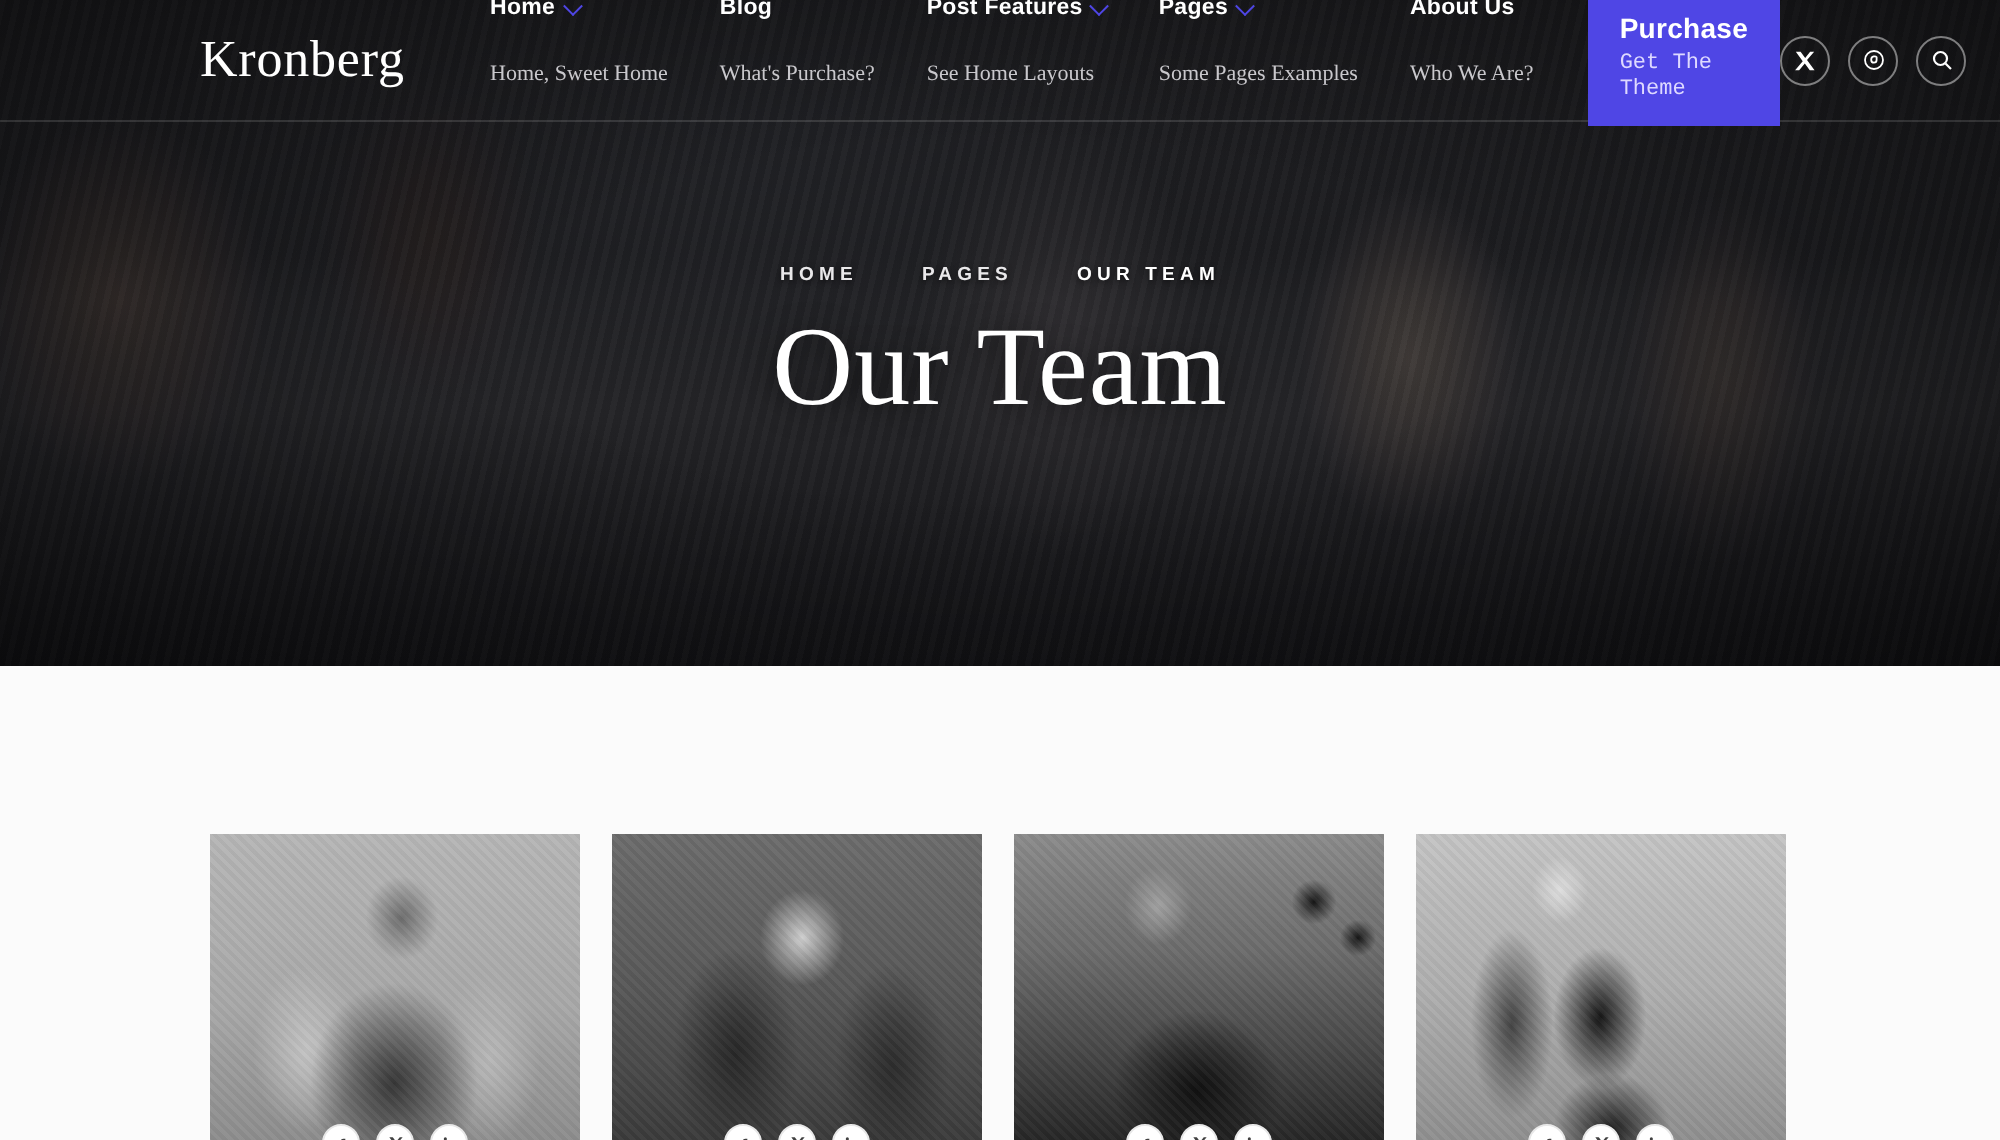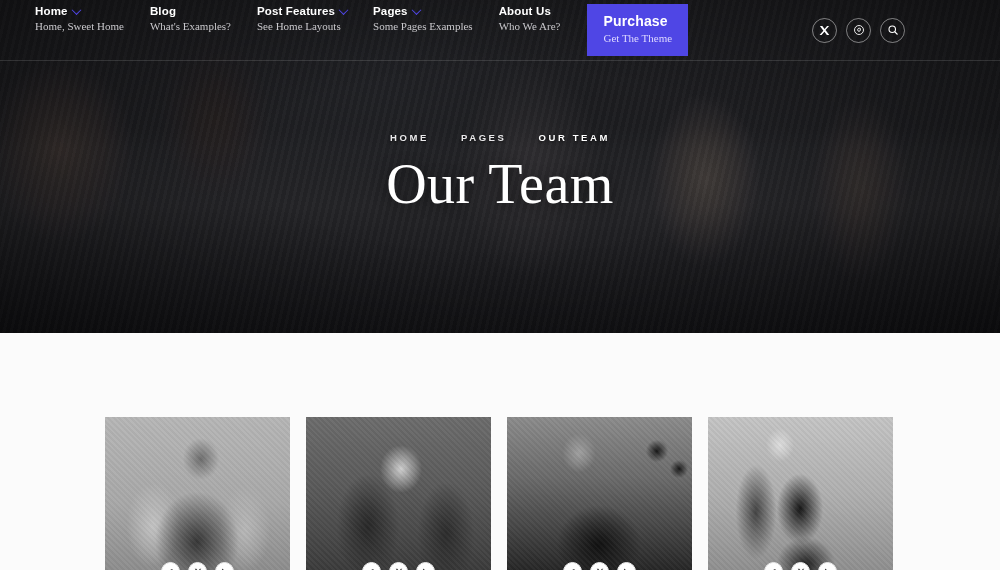--- a/index.html
+++ b/index.html
@@ -55,34 +55,34 @@
   .nav-item {
     position:relative; padding:0 13px; line-height:1.22;
   }
   .nav-top { display:flex; align-items:center; gap:5px; }
   .nav-label {
     font-size:11.5px; font-weight:bold; color:#fff; letter-spacing:.15px;
     white-space:nowrap;
   }
   .nav-sub {
     display:block; font-family:"Liberation Serif", serif;
-    font-size:11px; color:#c9c8cc; white-space:nowrap; margin-top:2px;
+    font-size:11px; color:#c9c8cc; white-space:nowrap; margin-top:20px;
   }
   .chev {
     width:7px; height:7px; flex:none; display:inline-block;
     border-right:1.6px solid #4f46e5; border-bottom:1.6px solid #4f46e5;
     transform:rotate(45deg) translate(-1px,-1px);
   }
   .purchase {
     margin-left:14px; background:#4f46e5; color:#fff;
     padding:9px 16px 10px; line-height:1.22; text-align:left;
     border:none; cursor:pointer;
   }
   .purchase .p-title { font-size:14px; font-weight:bold; letter-spacing:.15px; }
-  .purchase .p-sub { display:block; font-family:Liberation Serif, serif; font-size:11px; color:#ded9ff; margin-top:2px; }
+  .purchase .p-sub { display:block; font-family:Liberation Mono, monospace; font-size:11px; color:#ded9ff; margin-top:2px; }
   .header-icons { margin-left:auto; margin-right:95px; display:flex; gap:9px; }
   .ico {
     width:25px; height:25px; border-radius:50%;
     border:1px solid rgba(255,255,255,.45);
     display:flex; align-items:center; justify-content:center;
     color:#fff; cursor:pointer;
   }
 
   
   .hero-content {
@@ -164,36 +164,37 @@
   }
 </style>
 </head>
 <body>
 
 <div class="hero">
   <div class="hero-photo"></div>
   <div class="hero-vignette"></div>
 
   <header class="site-header">
+    <div class="brand">Kronberg</div>
 
     <nav class="nav">
 
       <div class="nav-item">
         <div class="nav-top">
           <span class="nav-label">Home</span>
           <i class="chev"></i>
         </div>
         <span class="nav-sub">Home, Sweet Home</span>
       </div>
 
       <div class="nav-item">
         <div class="nav-top">
           <span class="nav-label">Blog</span>
         </div>
-        <span class="nav-sub">What's Examples?</span>
+        <span class="nav-sub">What's Purchase?</span>
       </div>
 
       <div class="nav-item">
         <div class="nav-top">
           <span class="nav-label">Post Features</span>
           <i class="chev"></i>
         </div>
         <span class="nav-sub">See Home Layouts</span>
       </div>
 

